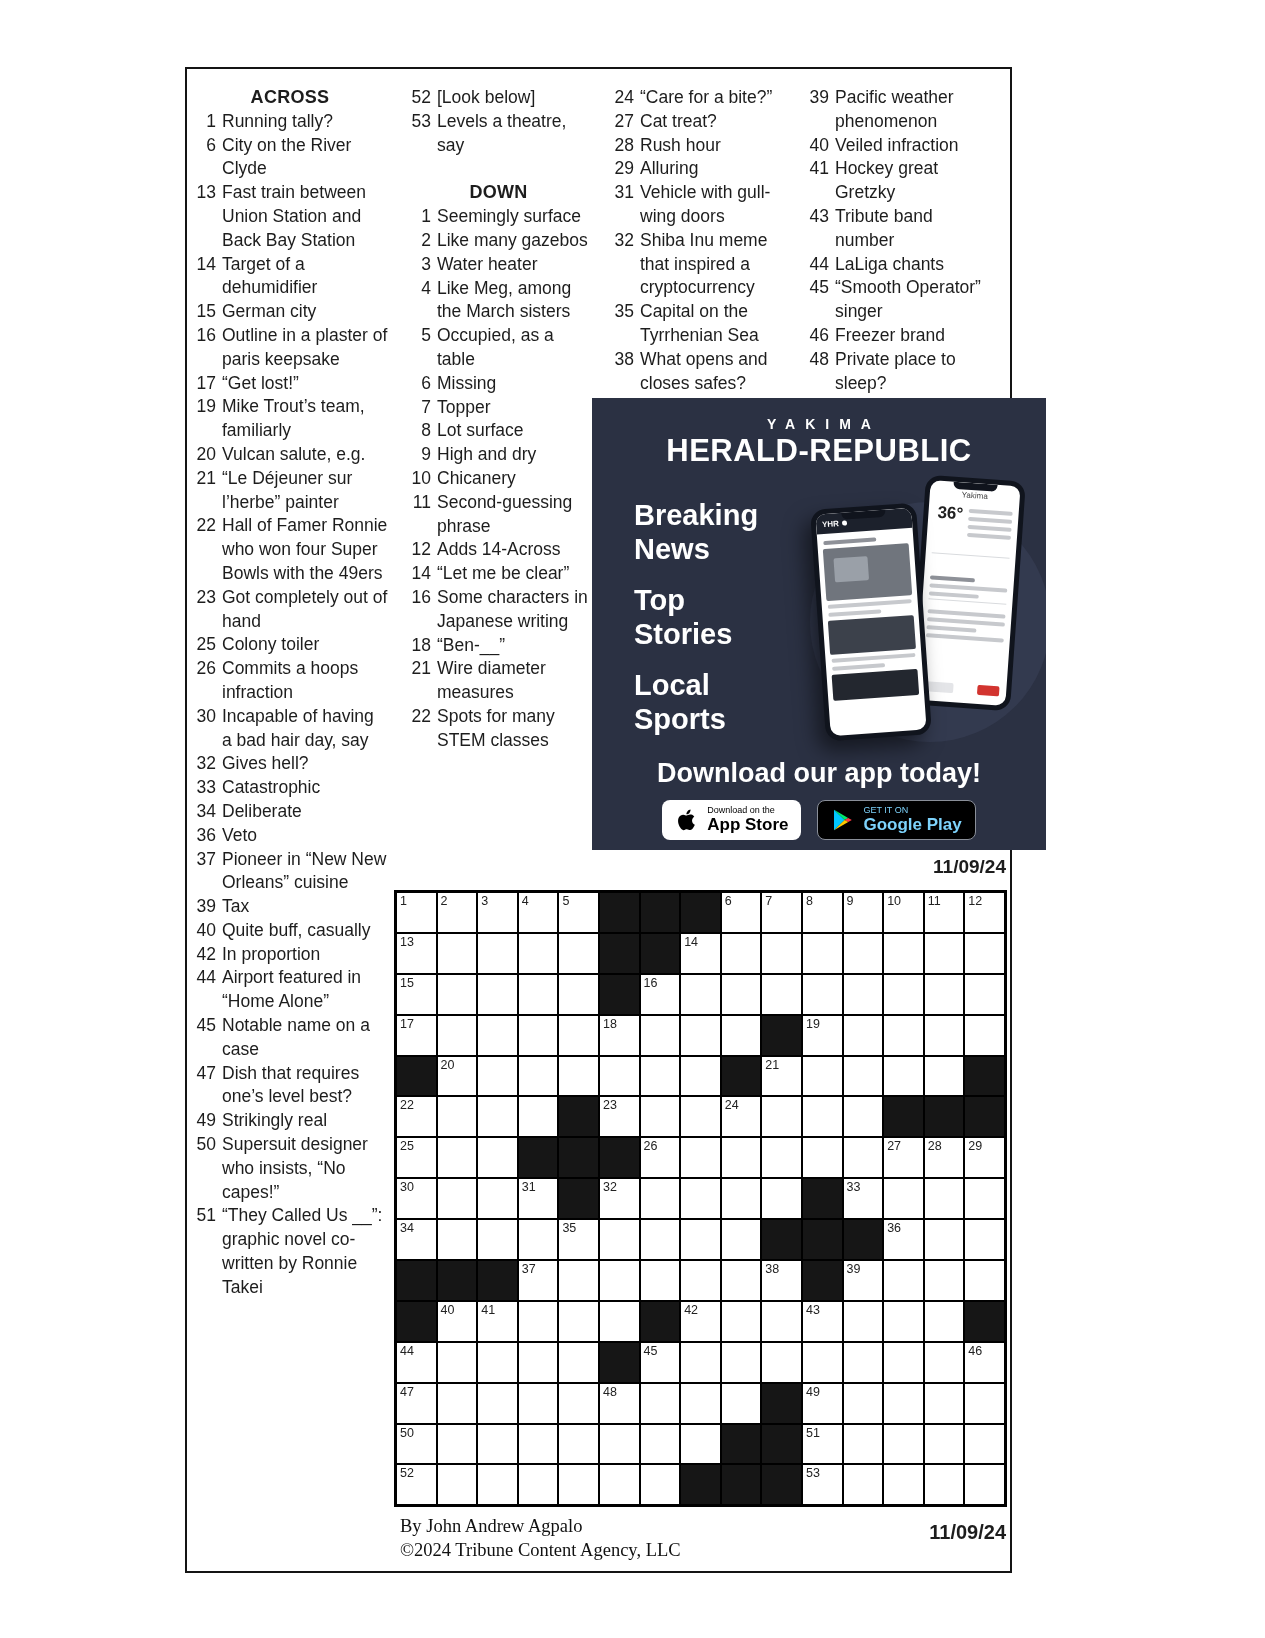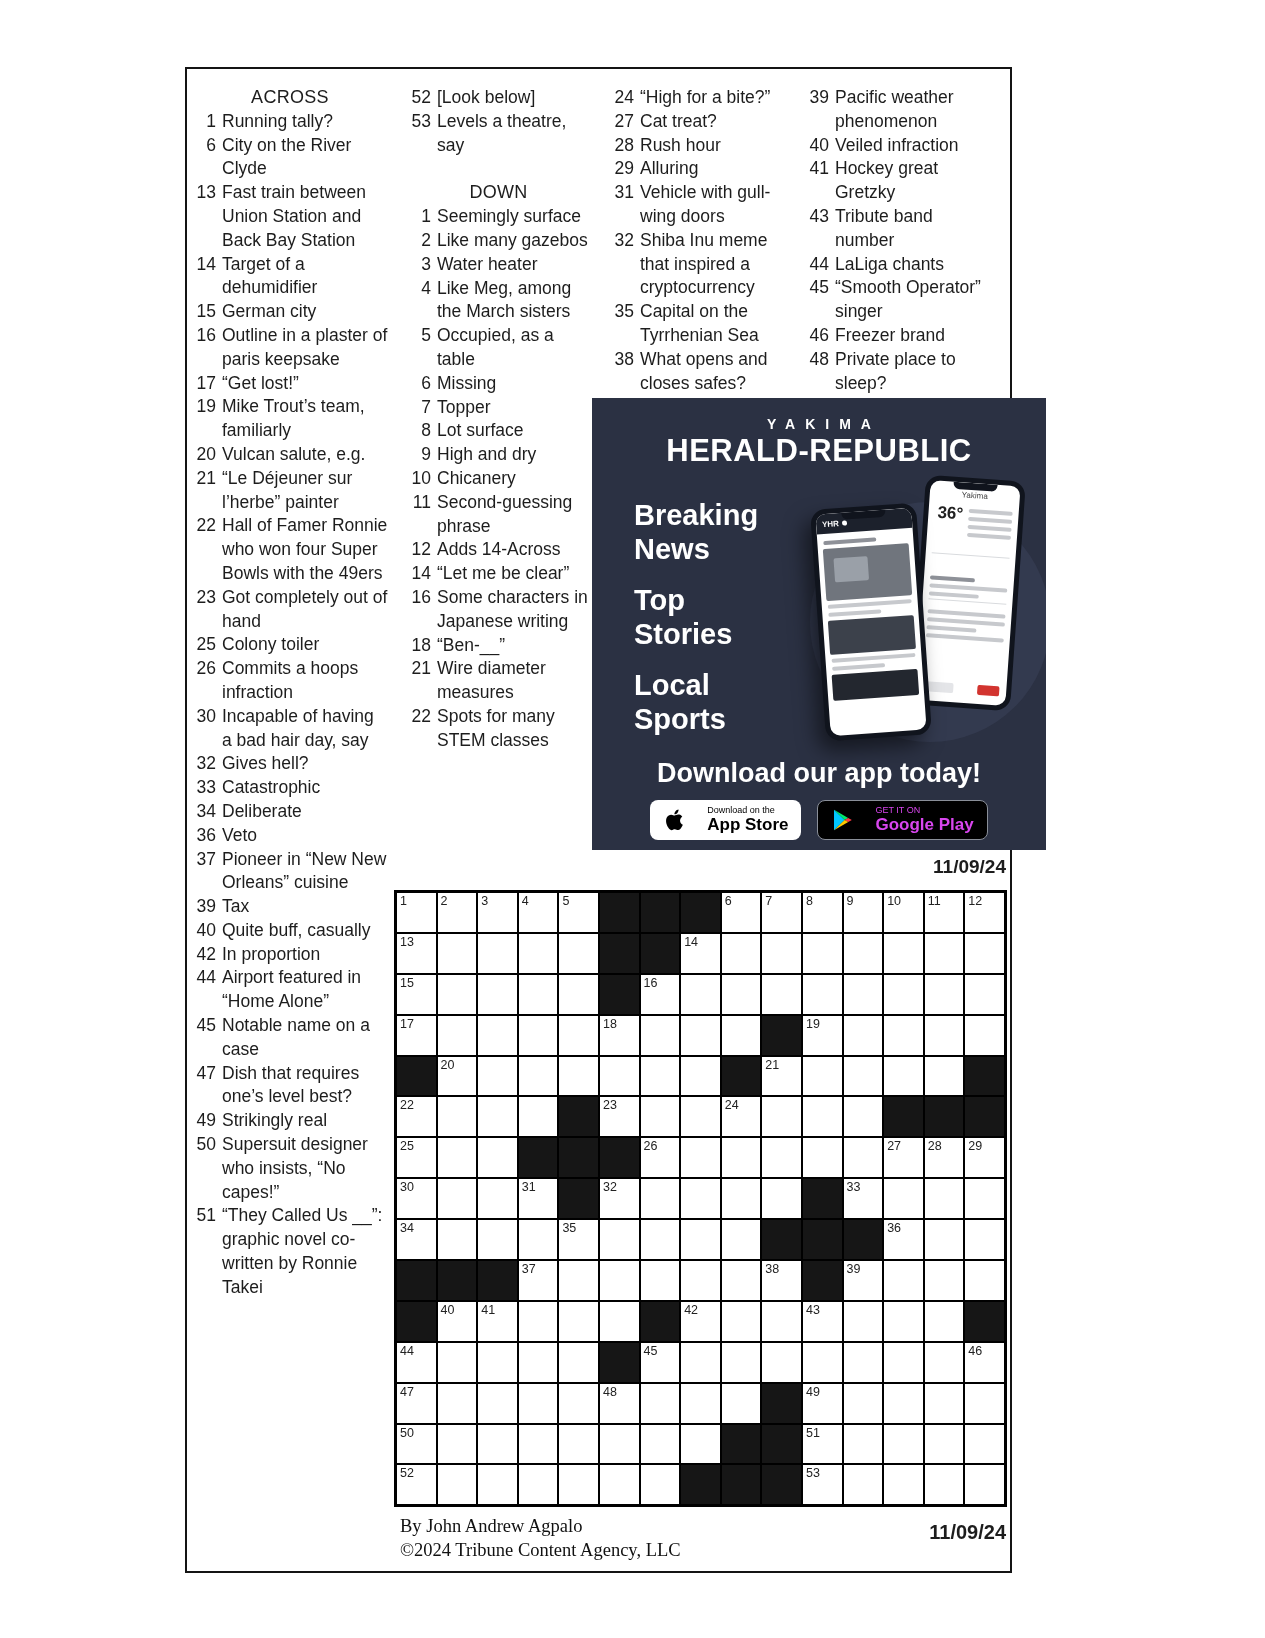--- a/index.html
+++ b/index.html
@@ -6,37 +6,37 @@
   .page{position:relative;width:1265px;height:1638px;background:#fff;overflow:hidden;
         font-family:"Liberation Sans",sans-serif;color:#1d1d1d;}
   .frame{position:absolute;left:185px;top:67px;width:827px;height:1506px;border:2px solid #141414;box-sizing:border-box;}
 
   
   .clues{position:absolute;font-size:17.5px;line-height:23.8px;}
   #col1{left:192px;top:86px;width:196px;}
   #col2{left:407px;top:86px;width:183px;}
   #col3{left:610px;top:86px;width:180px;}
   #col4{left:805px;top:86px;width:186px;}
-  .clue-header{font-weight:normal;font-size:18px;text-align:center;letter-spacing:.3px;}
+  .clue-header{font-weight:bold;font-size:18px;text-align:center;letter-spacing:.3px;}
   .down-header{margin-top:24px;}
   .clue{display:flex;}
   .num{flex:0 0 30px;text-align:right;padding-right:6px;box-sizing:border-box;}
   .txt{flex:1;}
 
   
   .ad{position:absolute;left:592px;top:398px;width:454px;height:452px;background:#2b3143;color:#fff;overflow:hidden;}
   .ad-kicker{margin-top:18px;text-align:center;font-size:14px;font-weight:bold;letter-spacing:10px;text-indent:10px;}
   .ad-brand{text-align:center;font-size:31px;font-weight:bold;letter-spacing:.5px;margin-top:1px;}
   .ad-features{position:absolute;left:42px;top:100px;font-size:29px;font-weight:bold;line-height:34px;}
   .feature{white-space:pre-line;margin-bottom:17px;}
   .ad-cta{position:absolute;left:0;right:0;top:360px;text-align:center;font-size:27px;font-weight:bold;}
   .badges{position:absolute;left:0;right:0;top:402px;display:flex;justify-content:center;gap:16px;}
-  .badge{height:40px;border-radius:8px;display:flex;align-items:center;padding:0 13px;gap:20px;box-sizing:border-box;}
+  .badge{height:40px;border-radius:8px;display:flex;align-items:center;padding:0 13px;gap:8px;box-sizing:border-box;}
   .badge-apple{background:#fff;color:#000;}
-  .badge-play{background:#000;color:#d946ef;border:1px solid #8a8f99;}
+  .badge-play{background:#000;color:#7dd3fc;border:1px solid #8a8f99;}
   .btxt{display:flex;flex-direction:column;justify-content:center;line-height:1.05;}
   .bsmall{font-size:9px;}
   .bbig{font-size:17px;font-weight:bold;}
   .bicon{width:24px;height:24px;flex:0 0 auto;}
 
   
   .phones{position:absolute;right:14px;top:78px;width:236px;height:270px;}
   .glow{position:absolute;right:-18px;top:26px;width:240px;height:240px;border-radius:50%;background:#3a415a;opacity:.55;}
   .phone{position:absolute;background:#10141d;border-radius:15px;padding:5px;box-sizing:border-box;}
   .phone-front{right:108px;top:30px;width:106px;height:232px;transform:rotate(-4deg);box-shadow:-8px 10px 20px rgba(0,0,0,.5);z-index:2;}
@@ -280,21 +280,21 @@
         <div class="clue">
           <span class="num">22</span>
           <span class="txt">Spots for many STEM classes</span>
         </div>
       </div>
   </div>
 
   <div class="clues" id="col3">
       <div class="clue">
         <span class="num">24</span>
-        <span class="txt">“High for a bite?”</span>
+        <span class="txt">“Care for a bite?”</span>
       </div>
       <div class="clue">
         <span class="num">27</span>
         <span class="txt">Cat treat?</span>
       </div>
       <div class="clue">
         <span class="num">28</span>
         <span class="txt">Rush hour</span>
       </div>
       <div class="clue">

